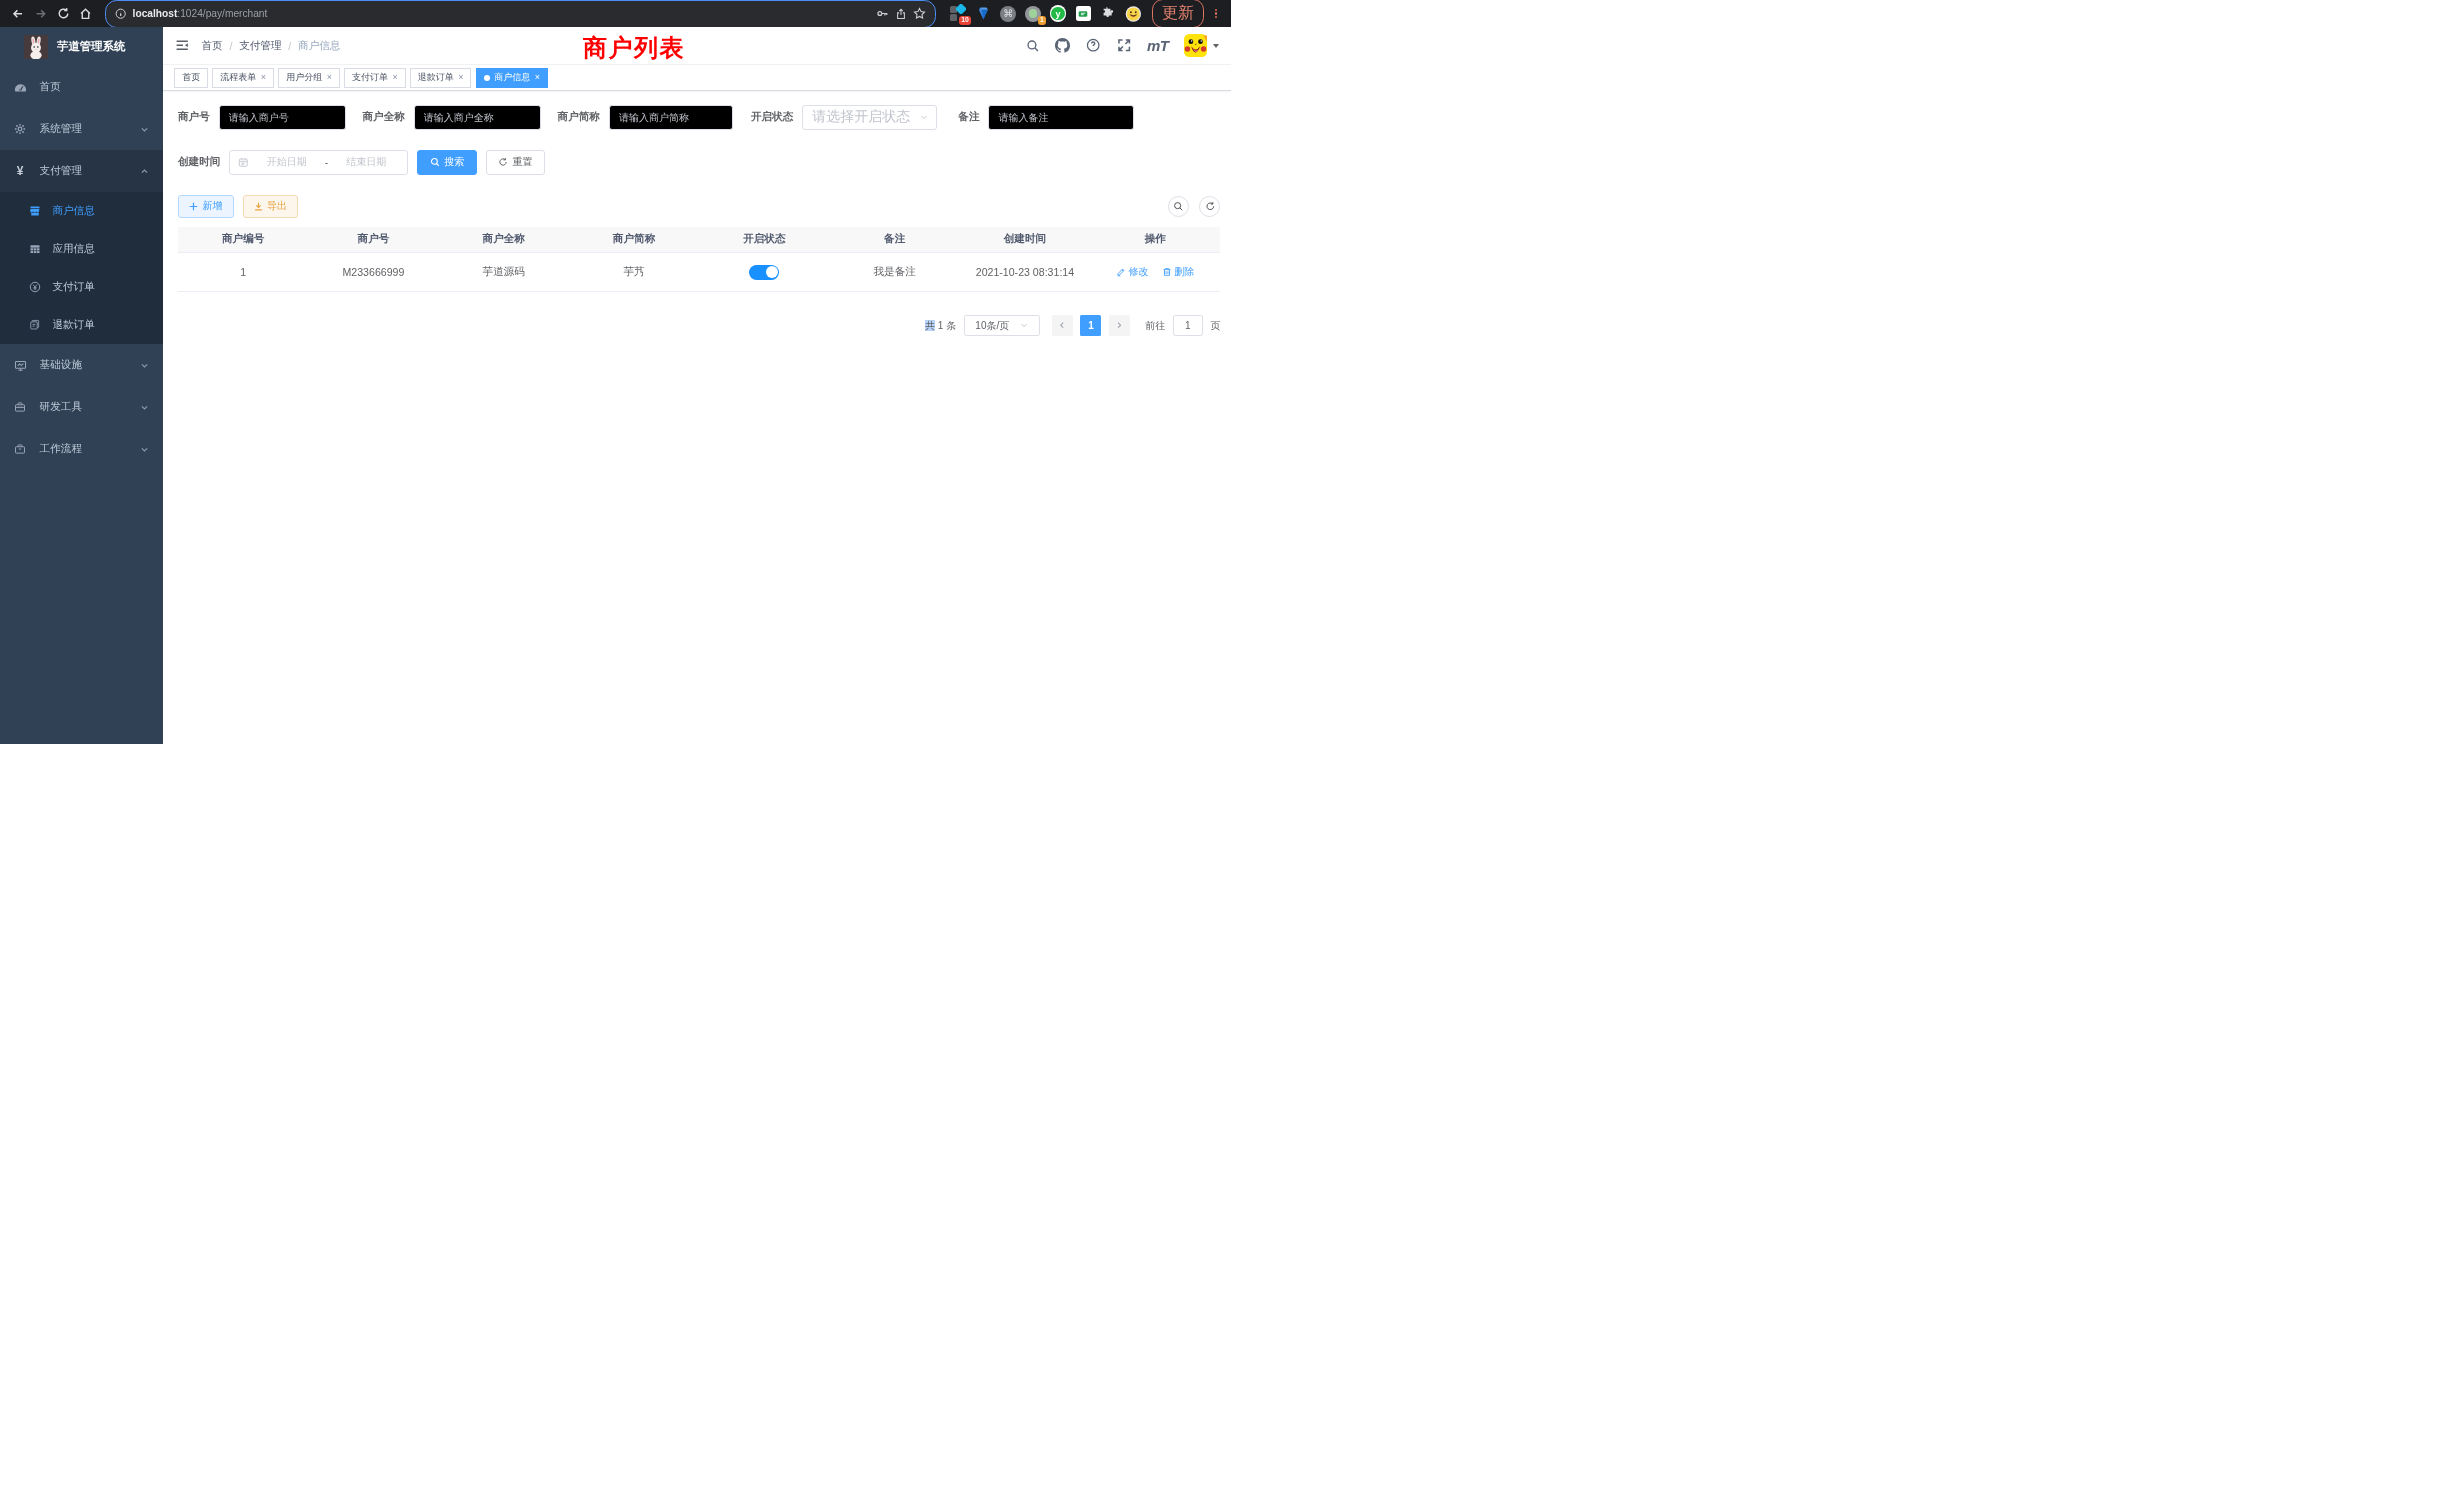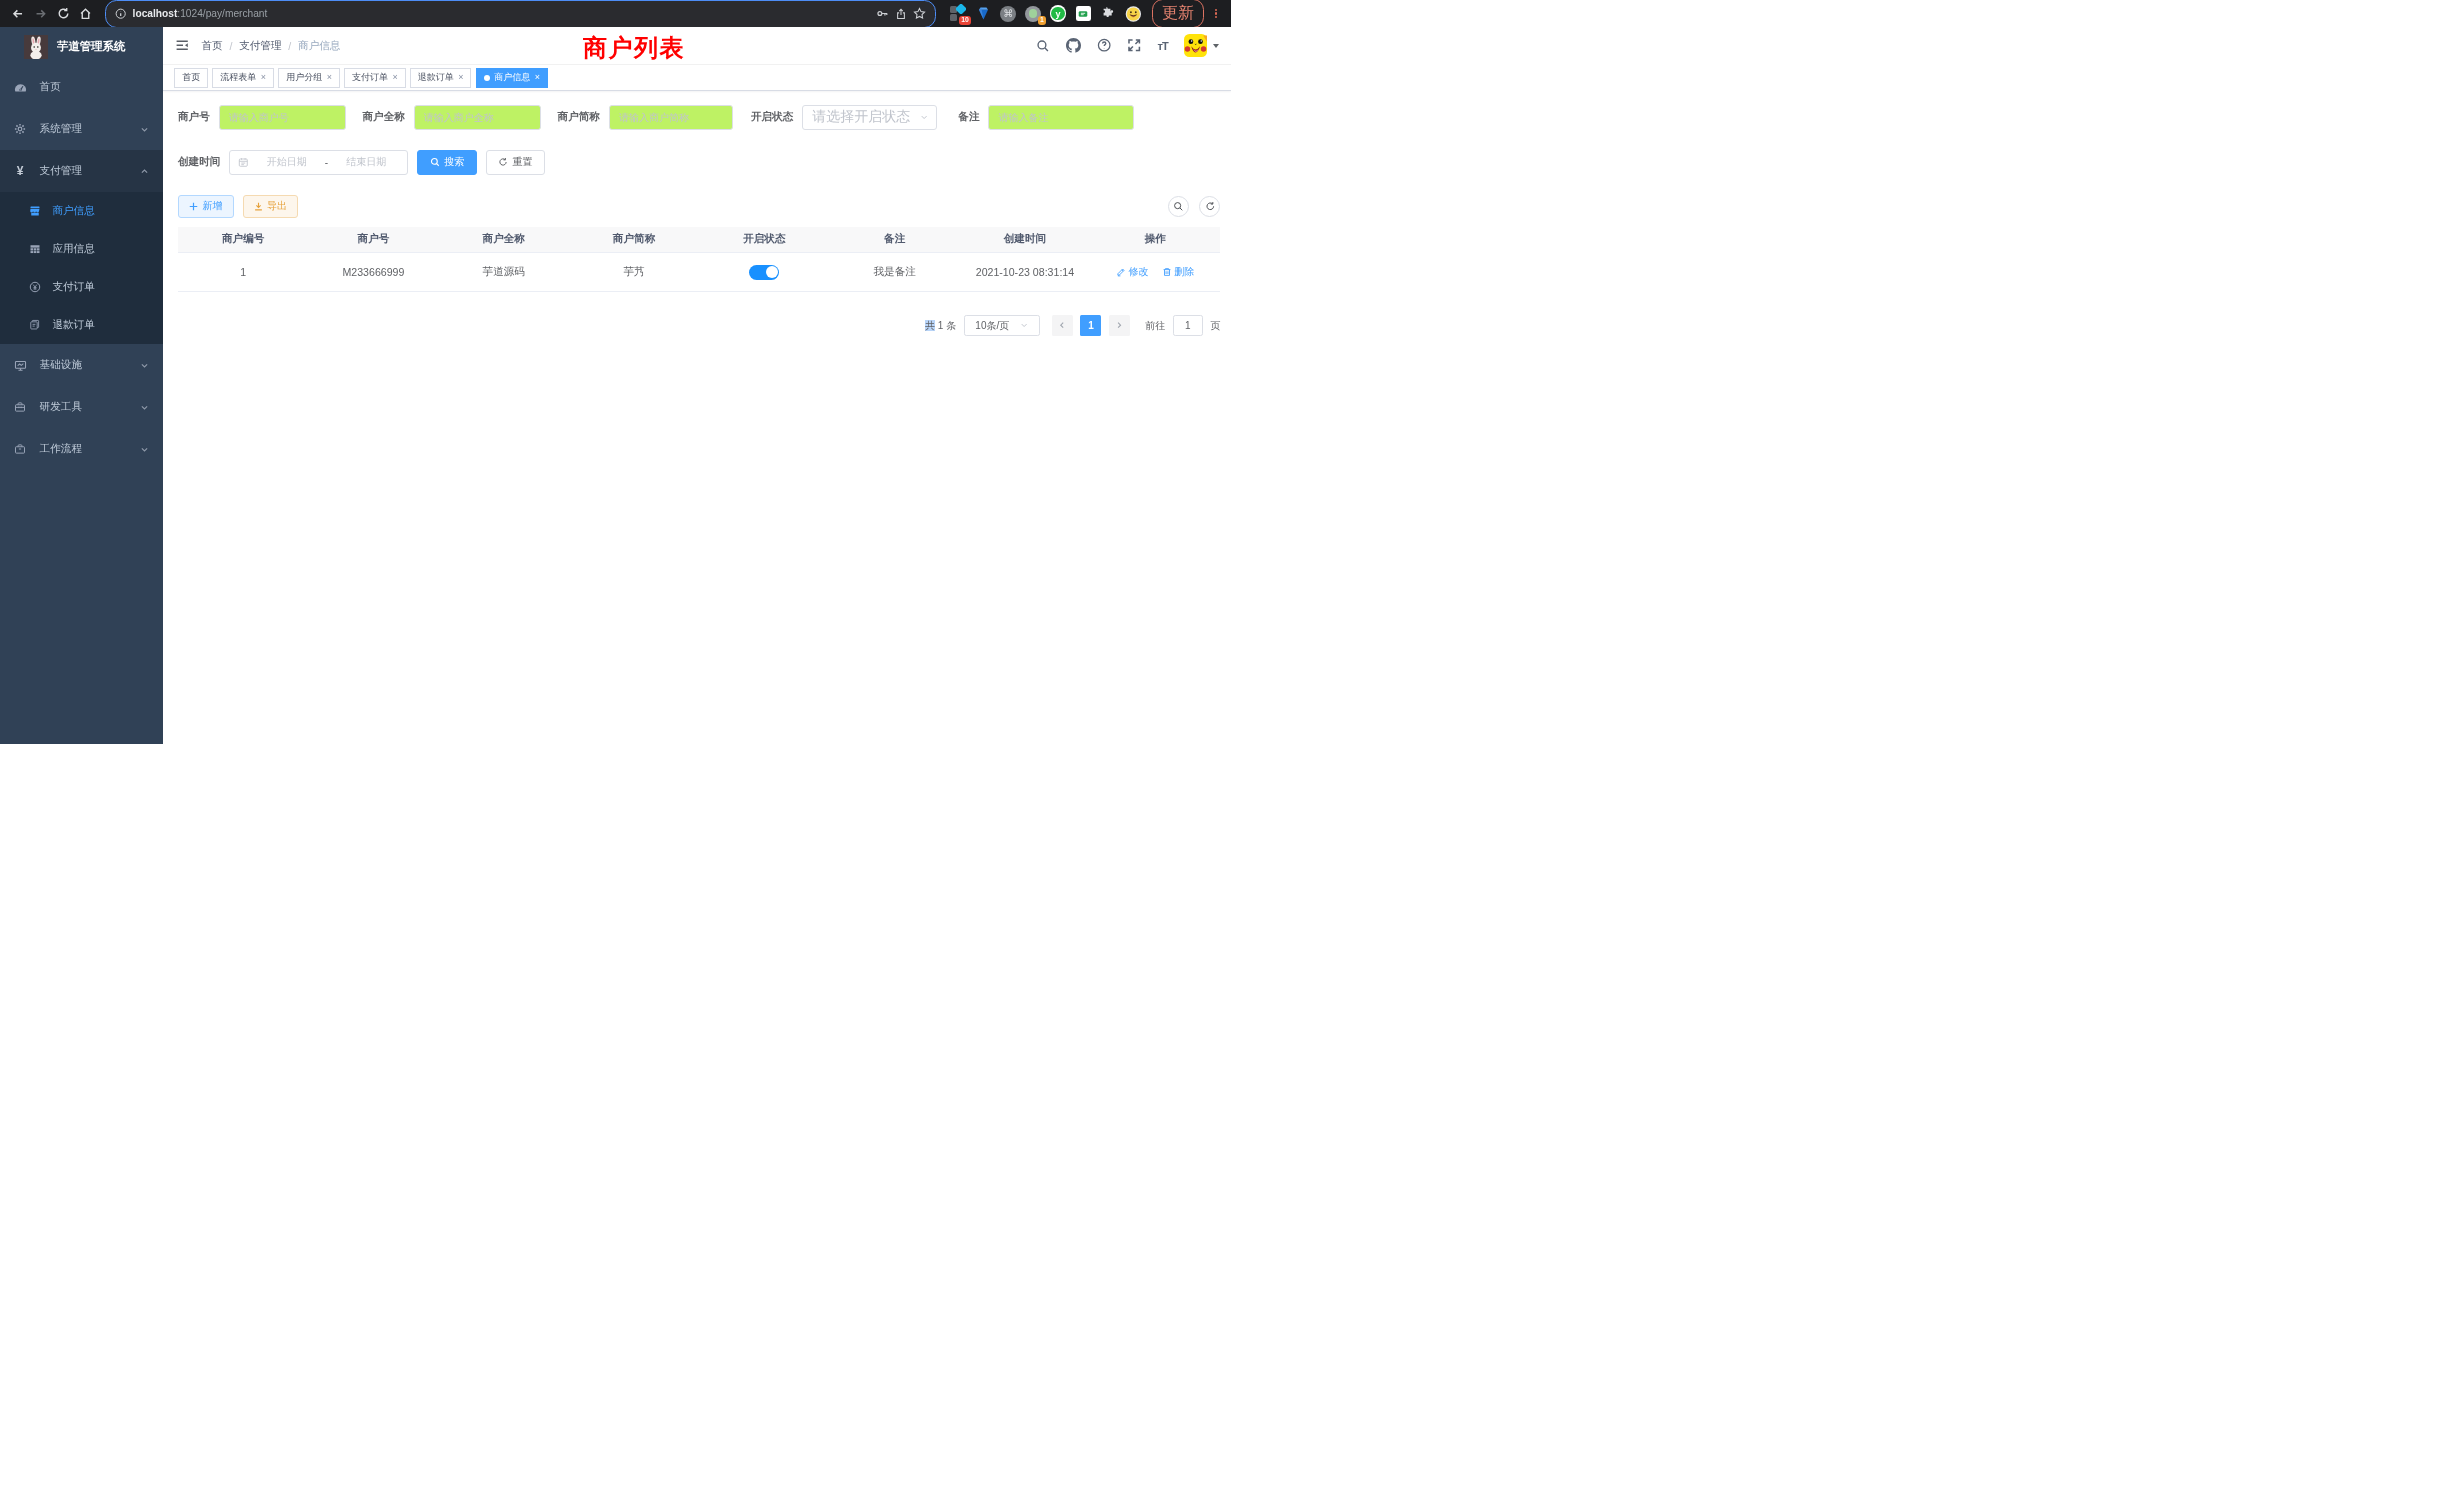--- a/index.html
+++ b/index.html
@@ -66,21 +66,21 @@
   .main { flex:1; display:flex; flex-direction:column; position:relative; background:#fff; min-width:0; }
   .navbar { height:38px; display:flex; align-items:center; padding:0 12px;
     border-bottom:0.8px solid #f1f1f1; }
   .hamburger { color:#5a5e66; display:flex; margin-right:12px; }
   .breadcrumb { font-size:10.6px; display:flex; gap:6.8px; align-items:center; }
   .crumb { color:#515a6e; }
   .crumb.last { color:#97a8be; }
   .crumb-sep { color:#c0c4cc; }
   .nav-right { margin-left:auto; display:flex; align-items:center; gap:16px; color:#5a6474; }
   .nav-right .nicon { display:flex; }
-  .tt { font-size:11px; font-weight:bold; color:#5a6474; letter-spacing:-0.8px; }
+  .tt { font-size:15px; font-weight:bold; color:#5a6474; letter-spacing:-0.8px;font-style:italic; }
   .avatar-wrap { display:flex; align-items:center; gap:6px; }
   .caret-down { width:0; height:0; border-left:3.8px solid transparent; border-right:3.8px solid transparent;
     border-top:4.5px solid #5f6368; }
   .annotation { position:absolute; left:420px; top:4.5px; font-size:24px; font-weight:bold;
     color:#ff0000; z-index:30; letter-spacing:1.5px; }
 
   
   .tabbar { height:26px; display:flex; align-items:center; gap:4.5px; padding:0 11.4px;
     border-bottom:0.8px solid #d8dce5; box-shadow:0 0.8px 2.3px rgba(0,21,41,.08); background:#fff; }
   .tag { height:20px; display:inline-flex; align-items:center; gap:4.5px; padding:0 6.8px;
@@ -89,21 +89,21 @@
   .tag.active { background:#409eff; border-color:#409eff; color:#fff; }
   .tag.active .x { color:#fff; }
   .tag-dot { width:6px; height:6px; border-radius:50%; background:#fff; }
 
   
   .content { flex:1; padding:13.6px 10.6px 11.4px 15px; position:relative; }
   .frow { display:flex; align-items:center; margin-bottom:20px; }
   .flabel { font-size:10.6px; font-weight:bold; color:#606266; padding-right:9px; white-space:nowrap; }
   .fld { display:flex; align-items:center; }
   .inp { height:25px; border:0.8px solid #dcdfe6; border-radius:3px; font-size:10px;
-    padding:0 9px; color:#606266; background:#bef264; outline:none;
+    padding:0 9px; color:#606266; background:#000000; outline:none;
     font-family:"Liberation Sans","DejaVu Sans",sans-serif; }
   .inp::placeholder { color:#c0c4cc; }
   .sel { height:25px; border:0.8px solid #dcdfe6; border-radius:3px; display:flex;
     align-items:center; padding:0 7.6px 0 9px; color:#c0c4cc; font-size:14px; background:#fff; }
   .sel .ph { flex:1; }
   .sel .sel-caret { color:#c0c4cc; display:flex; }
   .range { height:25px; border:0.8px solid #dcdfe6; border-radius:3px; display:flex;
     align-items:center; padding:0 7.6px; width:179px; color:#c0c4cc; font-size:10px; gap:4.5px; background:#fff; }
   .range .cal { color:#c0c4cc; display:flex; }
   .range .seg { flex:1; text-align:center; }

